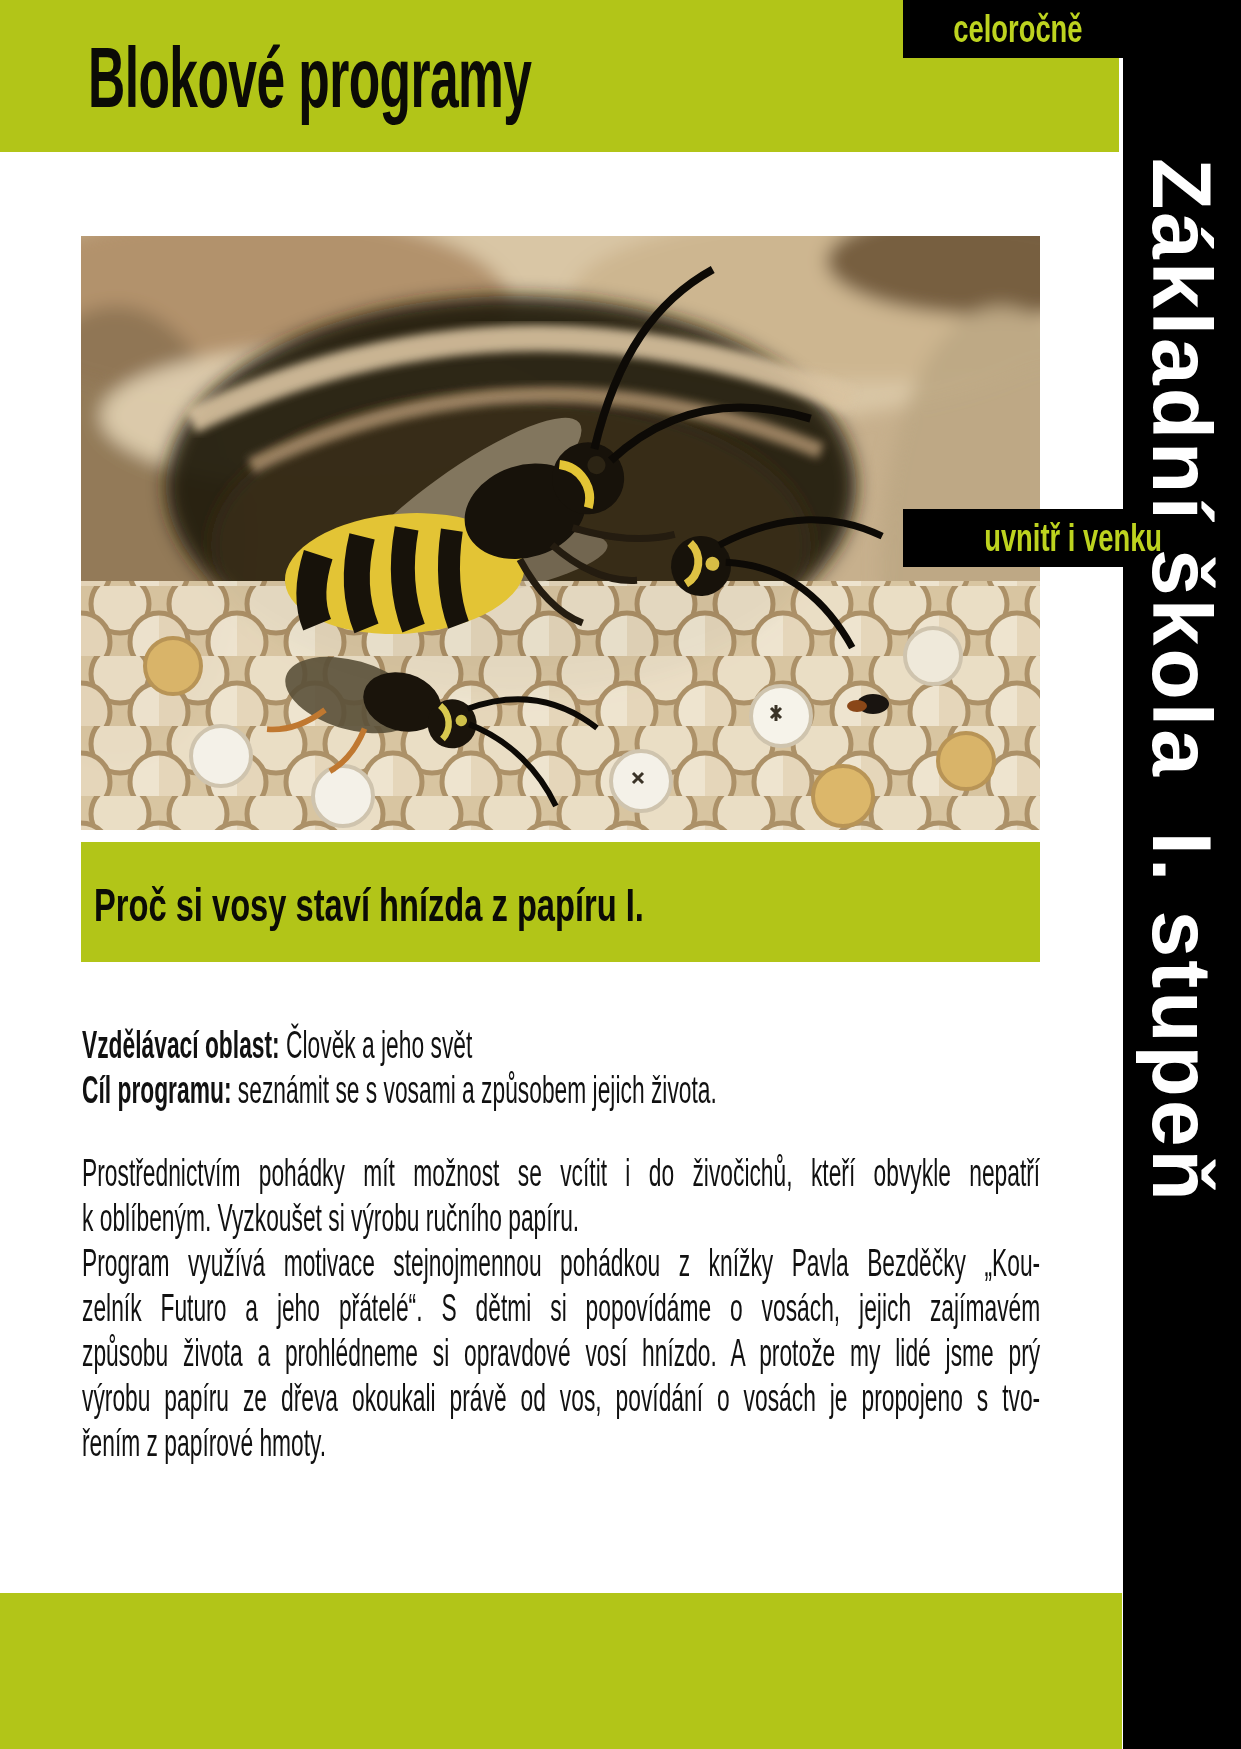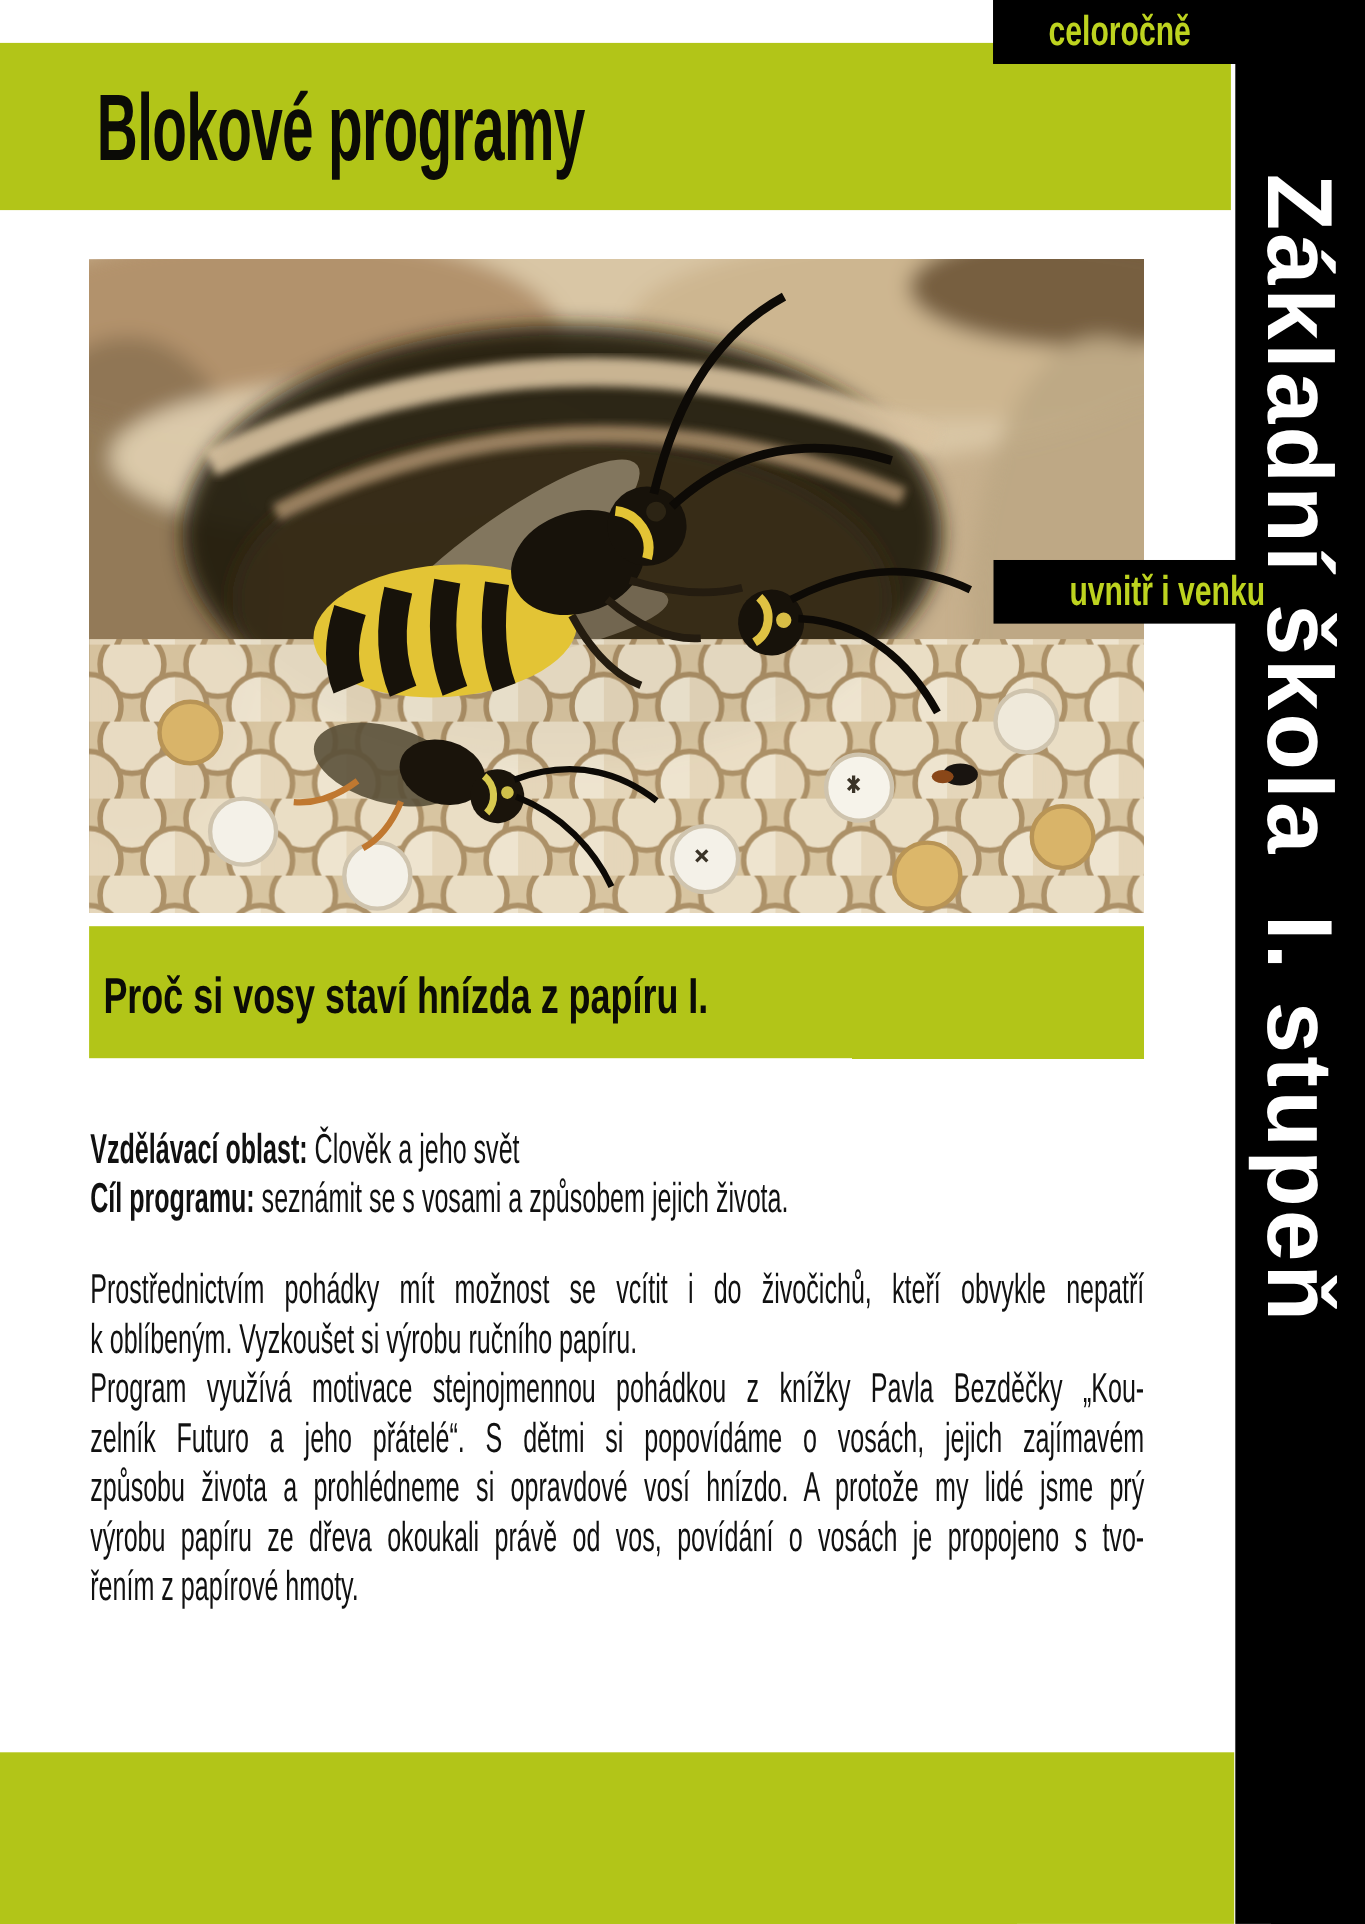--- a/index.html
+++ b/index.html
@@ -12,21 +12,20 @@
   html,body{background:#ffffff;}
   body{
     width:1241px;height:1749px;position:relative;overflow:hidden;
     font-family:"Liberation Sans",sans-serif;color:var(--ink);
   }
 
   
   .header-bar{
     position:absolute;left:0;top:0;width:1119px;height:152px;
     background:var(--lime);
-    margin-top:39px;
   }
   .header-title{
     position:absolute;left:88px;top:30px;
     font-size:86px;font-weight:bold;color:#0b0b06;line-height:1.1;
     white-space:nowrap;transform:scaleX(0.60);transform-origin:0 0;
     letter-spacing:-1px;
   }
 
   
   .sidebar{
@@ -52,21 +51,21 @@
   .badge{
     position:absolute;left:856px;width:229px;height:58px;
     background:var(--black);
     display:flex;align-items:center;
     padding-right:18px;
     margin-left:47px;
   }
   .badge:nth-of-type(1){top:295px;}
   .badge:nth-of-type(2){top:366px;}
   .badge:nth-of-type(3){top:438px;}
-  .badge:nth-of-type(4){top:509px;}
+  .badge:nth-of-type(4){top:509px;padding-left:12px;}
   .badge-label{
     font-size:38px;font-weight:bold;color:var(--badge-text);
     white-space:nowrap;transform:scaleX(0.72);transform-origin:100% 50%;
   }
 
   
   .title-bar{
     position:absolute;left:81px;top:842px;width:959px;height:120px;
     background:var(--lime);display:flex;align-items:center;
   }

